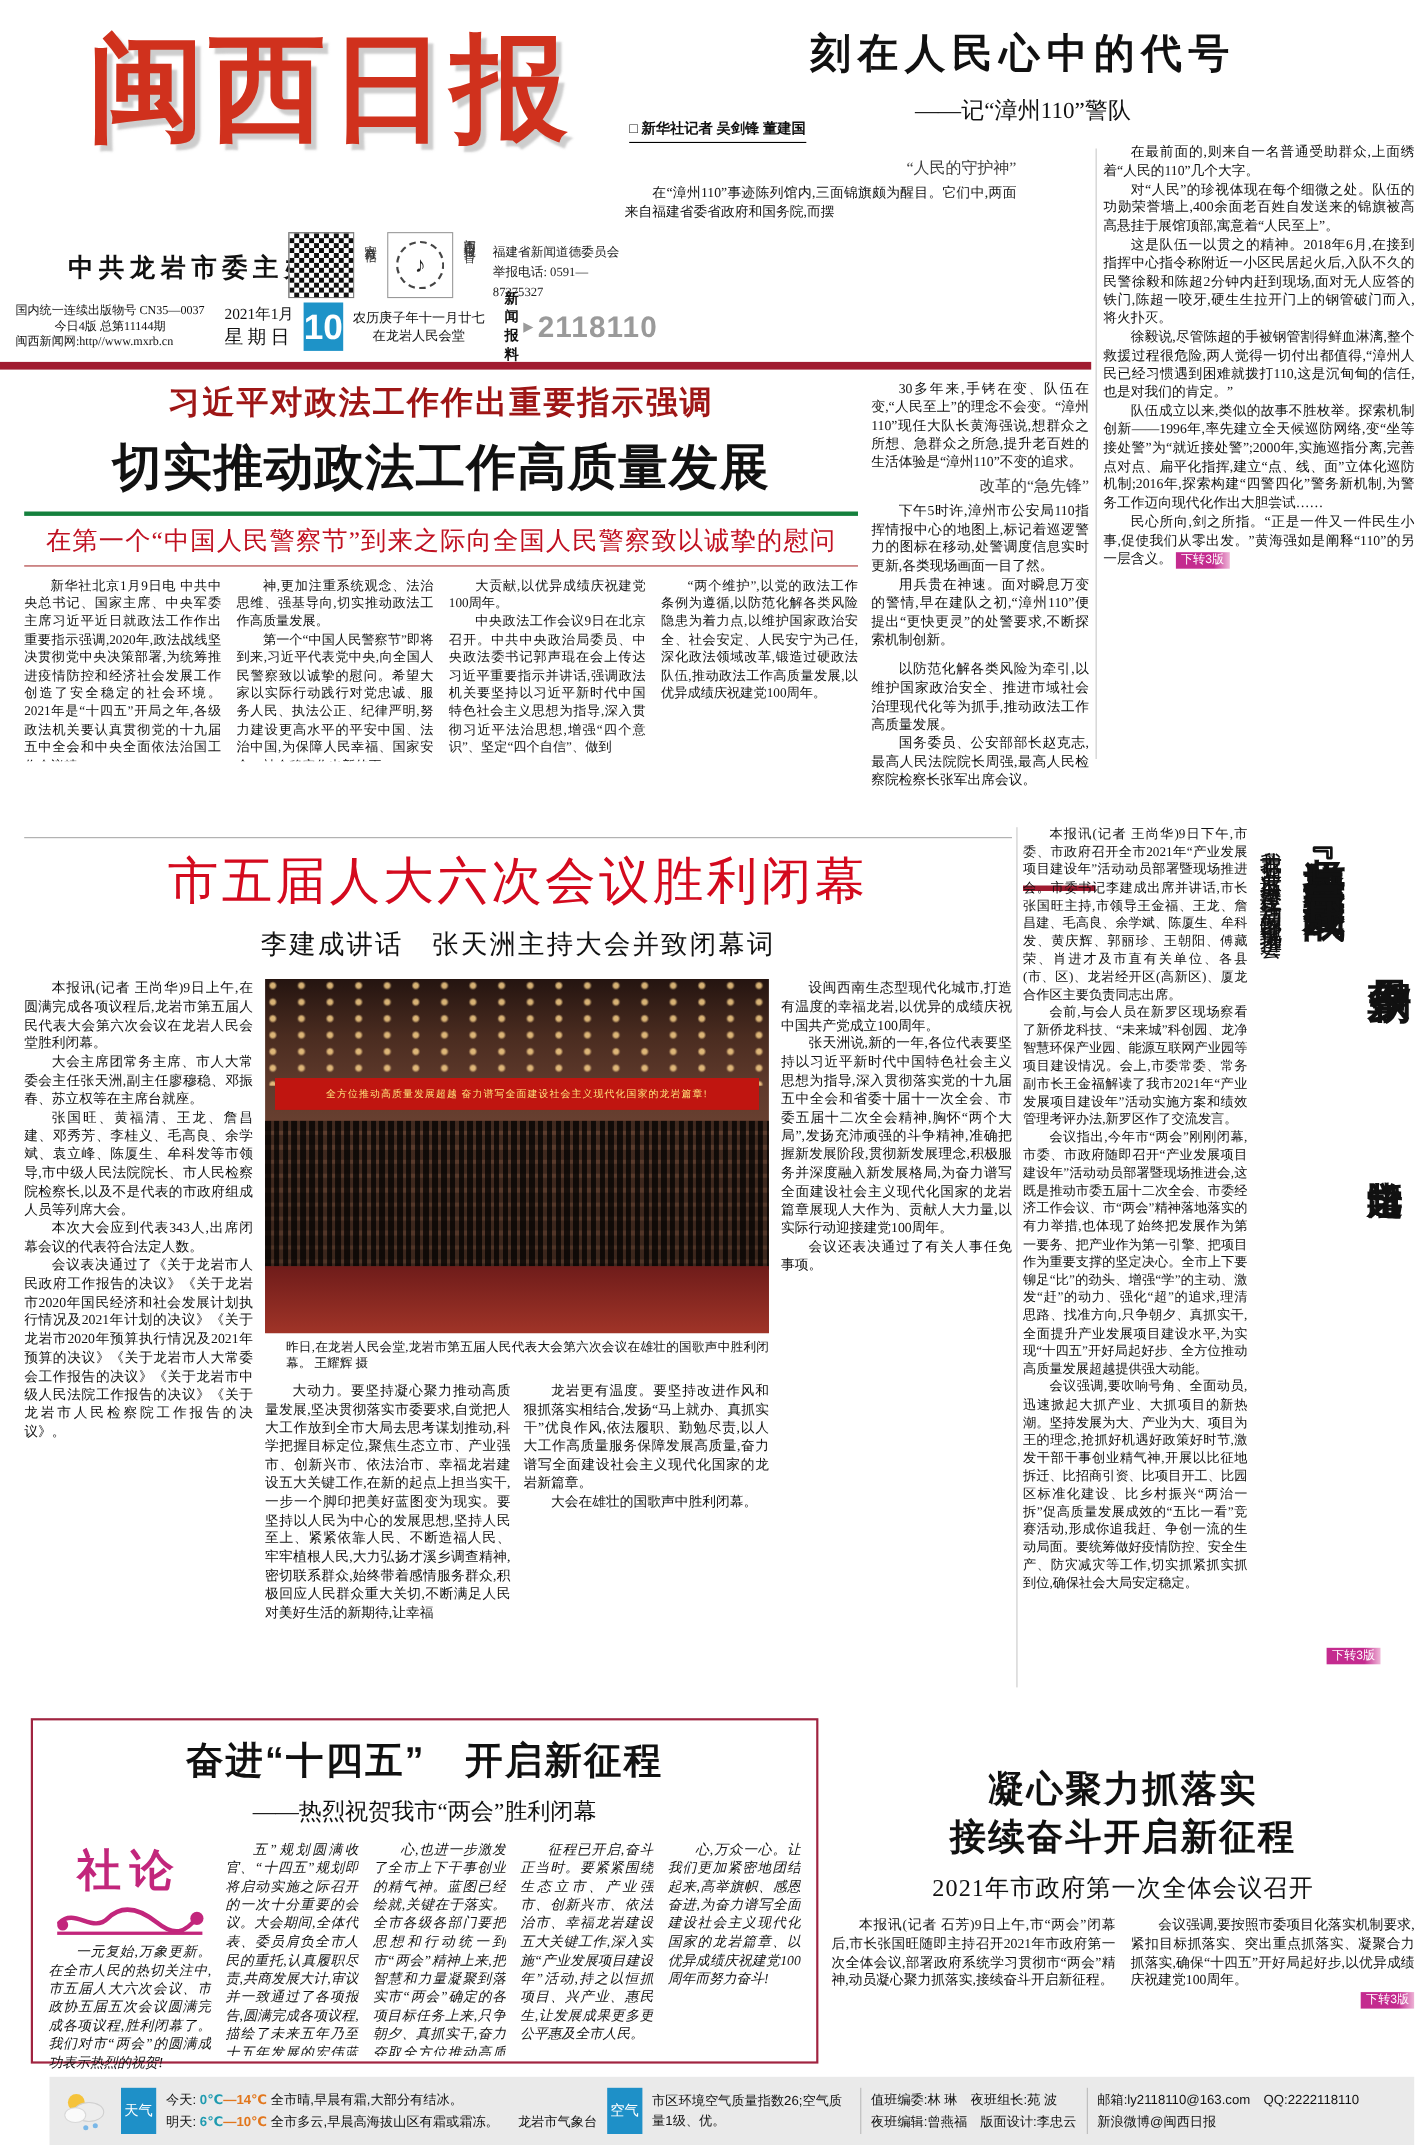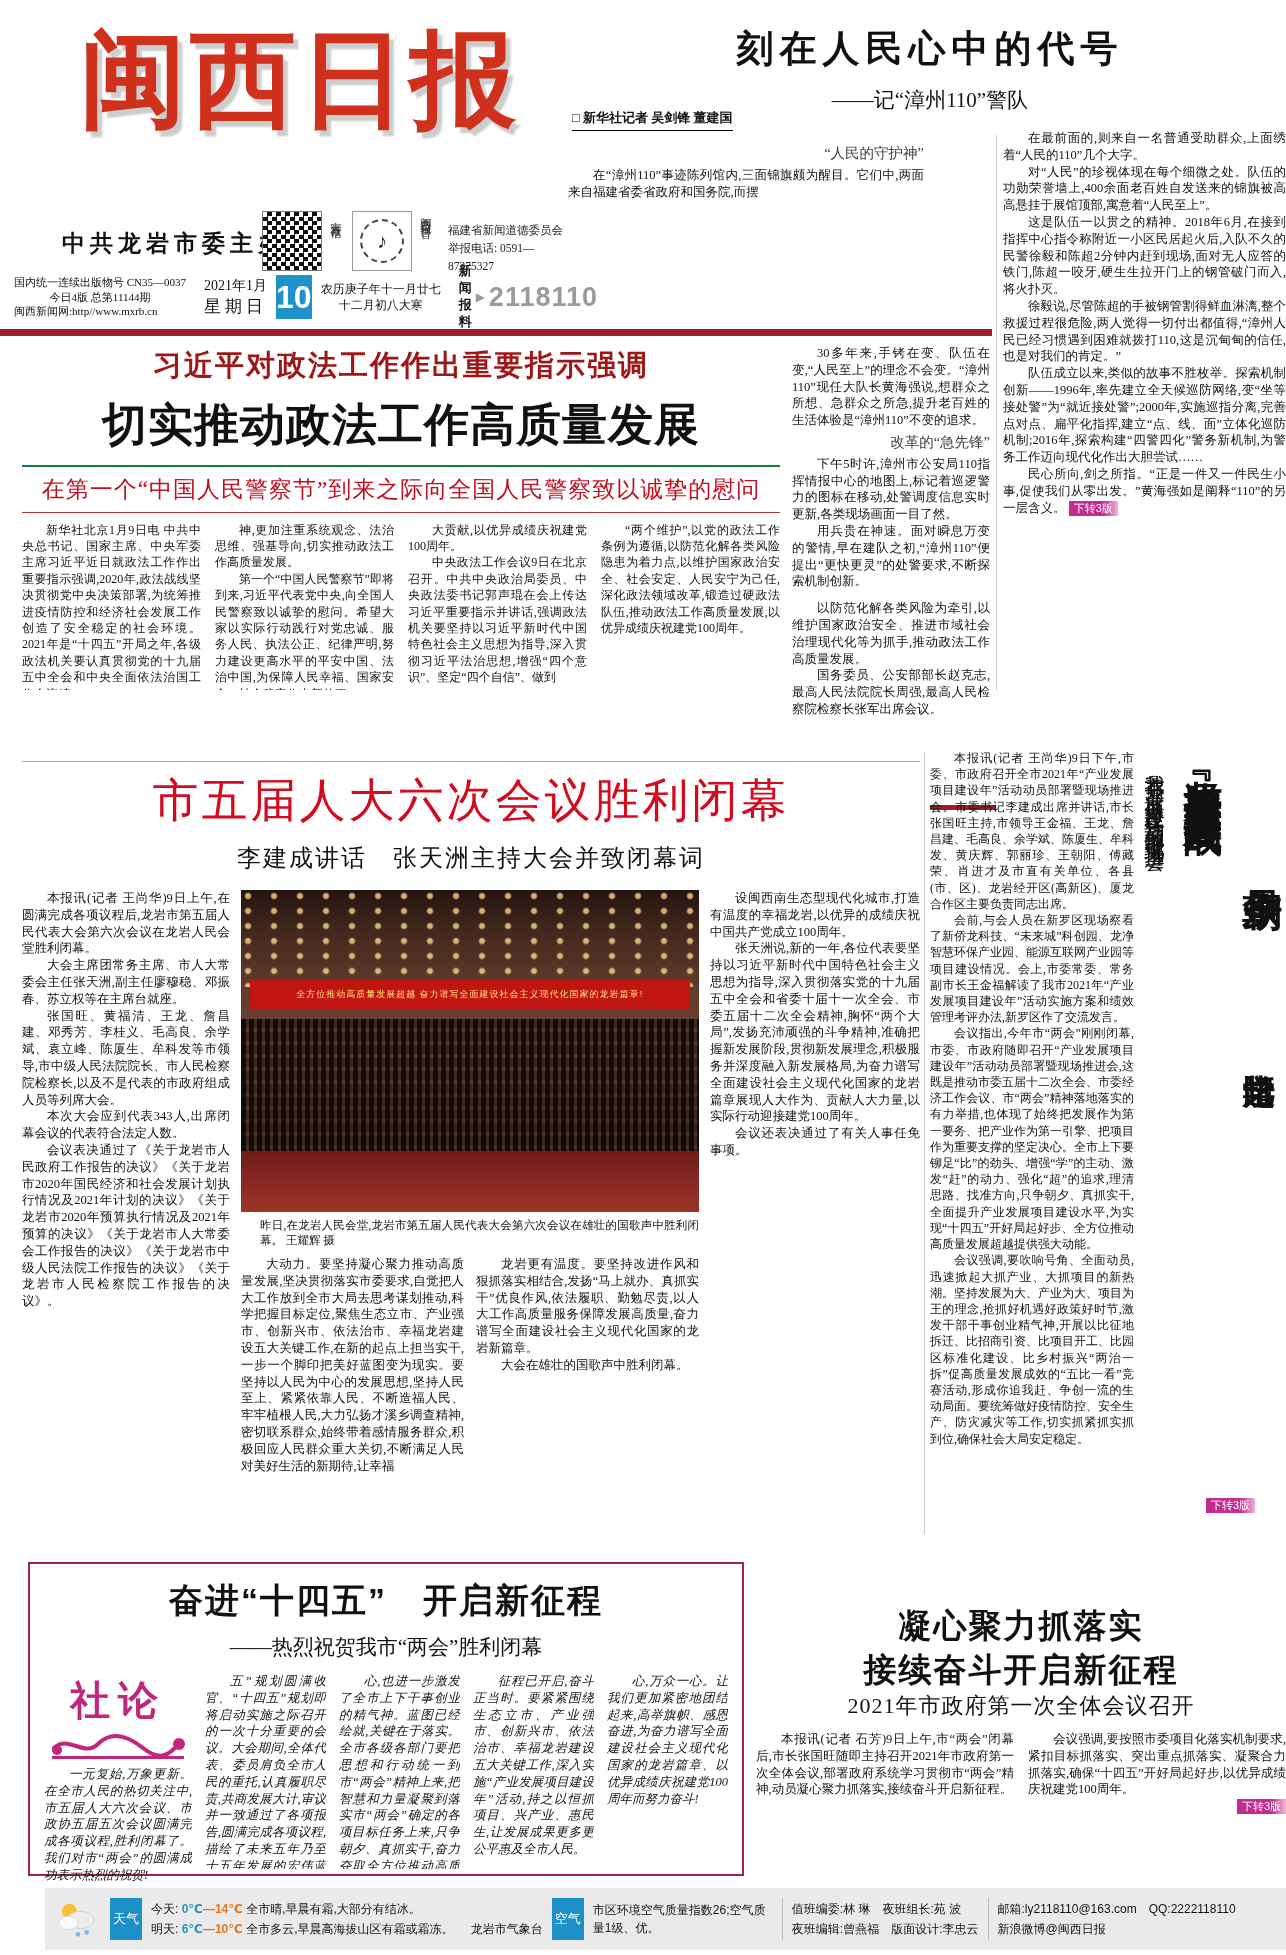--- a/index.html
+++ b/index.html
@@ -31,21 +31,21 @@
   .col p{margin:0;text-indent:2em;}
   .subhead-red{color:#404040;font-weight:normal;font-size:14.5px;text-align:right;text-indent:0 !important;margin:5px 0;}
   .byline{font-size:13px;font-weight:bold;border-bottom:1px solid #000;padding-bottom:3px;display:inline-block;}
   .tag{display:inline-block;background:linear-gradient(90deg,#c42b8f 0 70%,#efb7d8);color:#fff;
        font-size:11px;line-height:15px;padding:0 5px;font-family:"Liberation Sans","DejaVu Sans",sans-serif;text-indent:0;}
   
   .h-110{font-size:37px;font-weight:900;letter-spacing:6px;}
   .h-110-sub{font-size:21px;margin-top:6px;}
   .kicker{font-size:29px;font-weight:bold;color:#9e1616;letter-spacing:2px;}
   .bighead{font-size:45px;font-weight:900;line-height:1.48;letter-spacing:1px;}
-  .deck{font-size:23px;color:#c01020;border-top:2px solid #15803d;border-bottom:1px solid #a33;
+  .deck{font-size:23px;color:#c01020;border-top:4px solid #15803d;border-bottom:1px solid #a33;
         padding:7px 0;margin-top:6px;letter-spacing:1px;}
   .swj-head{font-size:46px;font-weight:400;color:#d40a1e;letter-spacing:3px;}
   .swj-sub{font-size:24px;margin-top:10px;letter-spacing:2px;}
   
   .photo{position:relative;width:458px;height:322px;overflow:hidden;
          background:linear-gradient(180deg,#241410 0%,#4a2c20 16%,#5f3a2c 30%,#6b4232 45%,#55281e 62%,#6f1e1a 80%,#8c2824 100%);}
   .ph-lights{position:absolute;top:0;left:0;right:0;height:30%;
     background-image:radial-gradient(circle at 7px 6px,rgba(255,214,140,.95) 2px,rgba(255,214,140,0) 4px);
     background-size:26px 15px;opacity:.85;}
   .ph-banner{position:absolute;top:28%;left:2%;width:96%;height:9%;background:#c01510;color:#ffe27a;
@@ -65,21 +65,21 @@
   .v-head2{writing-mode:vertical-rl;text-orientation:mixed;font-weight:900;
            font-family:"Liberation Sans","DejaVu Sans",sans-serif;}
   
   .edit-box{border:2px solid #a02440;}
   .edit-head{font-size:34px;font-weight:900;letter-spacing:2px;}
   .edit-sub{font-size:21px;margin-top:9px;}
   .stamp{color:#c2267c;font-size:40px;font-weight:900;letter-spacing:8px;text-align:center;
          font-family:"Liberation Sans","DejaVu Sans",sans-serif;}
   .kai{font-style:italic;}
   .nx-head{font-size:33px;font-weight:900;line-height:1.32;letter-spacing:2px;margin-top:12px;}
-  .nx-sub{font-size:22px;margin-top:0;letter-spacing:1px;}
+  .nx-sub{font-size:22px;margin-top:11px;letter-spacing:1px;}
   
   .bbar{background:#eaeaea;display:flex;align-items:center;gap:9px;padding:0 10px;
         font-family:"Liberation Sans","DejaVu Sans",sans-serif;font-size:12px;}
   .wbadge{width:32px;height:42px;background:#1e90c8;color:#fff;display:flex;flex-direction:column;
           align-items:center;justify-content:center;font-size:13px;line-height:1.25;flex:none;}
   .wline{line-height:1.7;white-space:nowrap;}
   .t-low{color:#1f9bb0;font-weight:bold;}
   .t-high{color:#e2761c;font-weight:bold;}
   .b-vline{width:1px;height:42px;background:#bbb;flex:none;}
   .thin-vline{background:#c9c9c9;}
@@ -111,21 +111,21 @@
       <div>闽西新闻网:http//www.mxrb.cn</div>
     </div>
     <div class="db-vline"></div>
     <div class="center" style="white-space:nowrap;">
       <div style="font-size:14px;">2021年1月</div>
       <div style="font-size:17px;letter-spacing:4px;">星期日</div>
     </div>
     <div class="daybox">10</div>
     <div class="center db-small" style="font-size:12px;">
       <div>农历庚子年十一月廿七</div>
-      <div>十二月初八大寒</div>
+      <div>在龙岩人民会堂</div>
     </div>
     <div class="db-vline"></div>
     <div style="display:flex;align-items:center;gap:4px;">
       <div style="font-size:13px;font-weight:bold;line-height:1.3;">
         <div>新闻</div>
         <div>报料</div>
       </div>
       <div style="color:#9a9a9a;font-size:12px;">▶</div>
       <div class="tip-num">2118110</div>
     </div>

